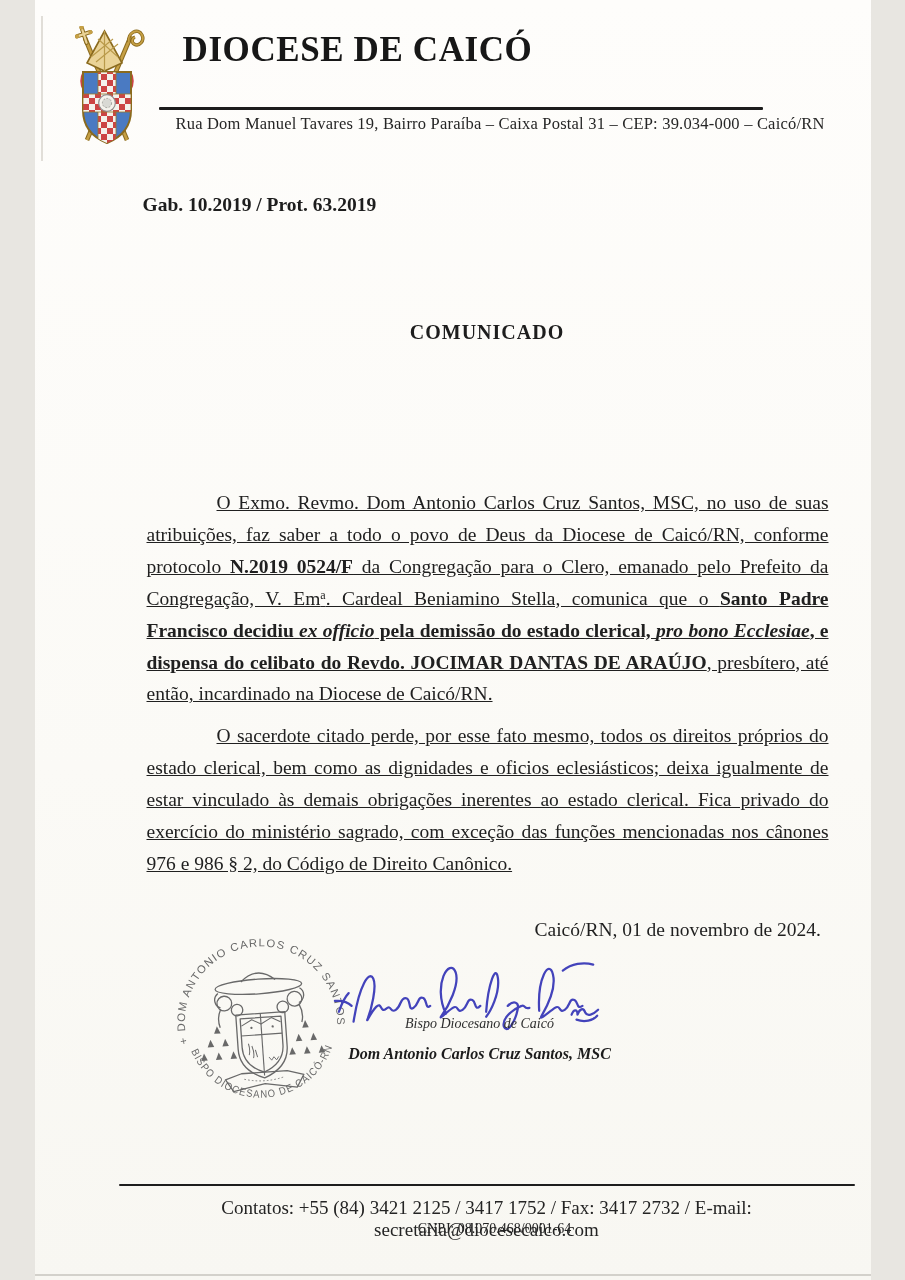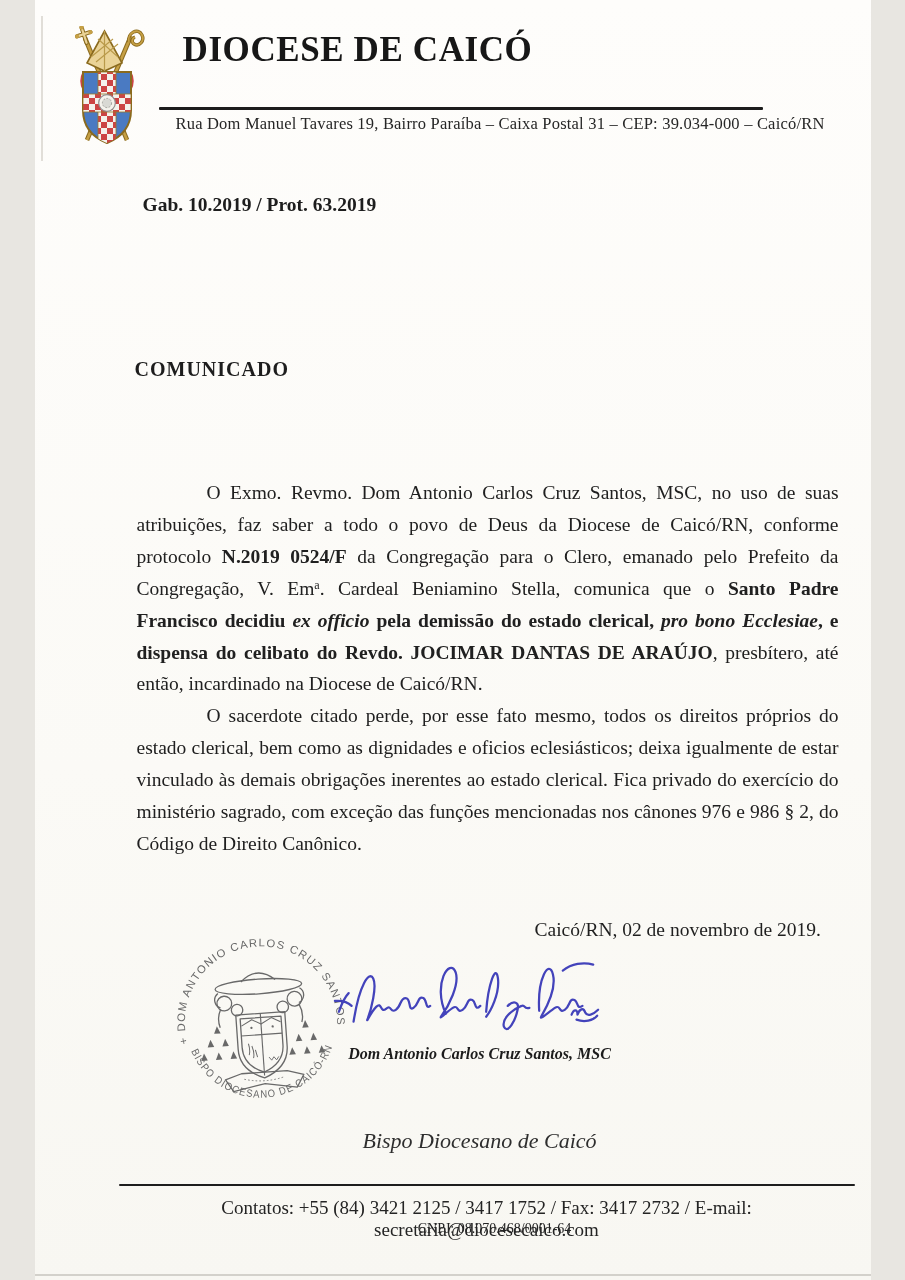--- a/index.html
+++ b/index.html
@@ -14,31 +14,31 @@
     padding-left:8px;
   }
   .abs{position:absolute;}
   
   .org-name{left:148px;top:30px;font-size:35px;font-weight:bold;letter-spacing:.6px;color:#171717;}
   .org-subtitle{left:148px;top:71px;font-size:30px;font-weight:bold;letter-spacing:.4px;color:#171717;}
   .head-rule{left:124px;top:107px;width:604px;height:3px;background:#1c1c1c;border-radius:1px;}
   .address{left:141px;top:114px;font-size:16.5px;color:#262626;letter-spacing:.2px;}
   
   .ref-line{left:108px;top:194px;font-size:19.5px;font-weight:bold;color:#1d1d1d;}
-  .doc-title{left:100px;top:321px;width:705px;text-align:left;font-size:20px;font-weight:bold;letter-spacing:1px;color:#1d1d1d;margin-top:37px;}
+  .doc-title{left:100px;top:321px;width:705px;text-align:center;font-size:20px;font-weight:bold;letter-spacing:1px;color:#1d1d1d;}
   
   .body-text{left:102px;top:477px;width:702px;font-size:19.5px;line-height:31.9px;text-align:justify;color:#202020;}
-  .body-text p{margin:0;text-indent:70px;}
+  .body-text p{margin:10px;text-indent:70px;text-decoration:underline;}
   .b{font-weight:bold;}
   .i{font-style:italic;}
   sup{font-size:.62em;line-height:0;position:relative;vertical-align:baseline;bottom:.48em;}
   
   .dateline{left:500px;top:919px;font-size:19.5px;color:#1f1f1f;}
   .signer{left:225px;top:1045px;width:440px;text-align:center;font-size:16px;font-weight:bold;font-style:italic;color:#1c1c1c;}
-  .signer-title{left:225px;top:1128px;width:440px;text-align:center;font-size:22px;font-style:italic;color:#2e2e2e;}
+  .signer-title{left:225px;top:1016px;width:440px;text-align:center;font-size:14px;font-style:italic;color:#2e2e2e;}
   
   .foot-rule{left:84px;top:1184px;width:736px;height:2.4px;background:#1d1d1d;border-radius:2px;}
   .foot-line1{left:84px;top:1197px;width:736px;text-align:center;font-size:19px;color:#242424;}
   .foot-line2{left:92px;top:1221px;width:736px;text-align:center;font-size:14px;color:#242424;}
   
   .edge-crease{left:6px;top:16px;width:2px;height:145px;background:#d9d6cf;opacity:.8;}
   .bottom-scanline{left:0;top:1274px;width:905px;height:2px;background:#c7c4bd;opacity:.75;}
   .stamp-svg{left:136px;top:938px;transform:rotate(-4deg);}
   .sig-svg{left:295px;top:948px;}
   .logo-svg{left:30px;top:26px;}
@@ -100,21 +100,21 @@
   <div class="abs address">Rua Dom Manuel Tavares 19, Bairro Paraíba – Caixa Postal 31 – CEP: 39.034-000 – Caicó/RN</div>
 
   <div class="abs ref-line">Gab. 10.2019 / Prot. 63.2019</div>
   <div class="abs doc-title">COMUNICADO</div>
 
   <div class="abs body-text">
     <p><span>O Exmo. Revmo. Dom Antonio Carlos Cruz Santos, MSC, no uso de suas atribuições, faz saber a todo o povo de Deus da Diocese de Caicó/RN, conforme protocolo </span><span class="b">N.2019 0524/F</span><span> da Congregação para o Clero, emanado pelo Prefeito da Congregação, V. Em</span><sup>a</sup><span>. Cardeal Beniamino Stella, comunica que o </span><span class="b">Santo Padre Francisco decidiu </span><span class="b i">ex officio</span><span class="b"> pela demissão do estado clerical, </span><span class="b i">pro bono Ecclesiae</span><span class="b">, e dispensa do celibato do Revdo. JOCIMAR DANTAS DE ARAÚJO</span><span>, presbítero, até então, incardinado na Diocese de Caicó/RN.</span></p>
     <p><span>O sacerdote citado perde, por esse fato mesmo, todos os direitos próprios do estado clerical, bem como as dignidades e oficios eclesiásticos; deixa igualmente de estar vinculado às demais obrigações inerentes ao estado clerical. Fica privado do exercício do ministério sagrado, com exceção das funções mencionadas nos cânones 976 e 986 § 2, do Código de Direito Canônico.</span></p>
   </div>
 
-  <div class="abs dateline">Caicó/RN, 02 de novembro de 2019.</div>
+  <div class="abs dateline">Caicó/RN, 01 de novembro de 2024.</div>
 
   <svg class="abs stamp-svg" width="180" height="172" viewBox="0 0 220 210" xmlns="http://www.w3.org/2000/svg">
     <defs>
       <path id="arcTop" d="M19,122.3 A93,93 0 1 1 201,122.3" fill="none"></path>
       <path id="arcBottom" d="M22,130 A92,92 0 0 0 198,130" fill="none"></path>
       <g id="tassel">
         <path d="M0,-5 V0" stroke-width="1.3" fill="none"></path>
         <path d="M0,0 L4,9 H-4 Z"></path>
       </g>
     </defs>

